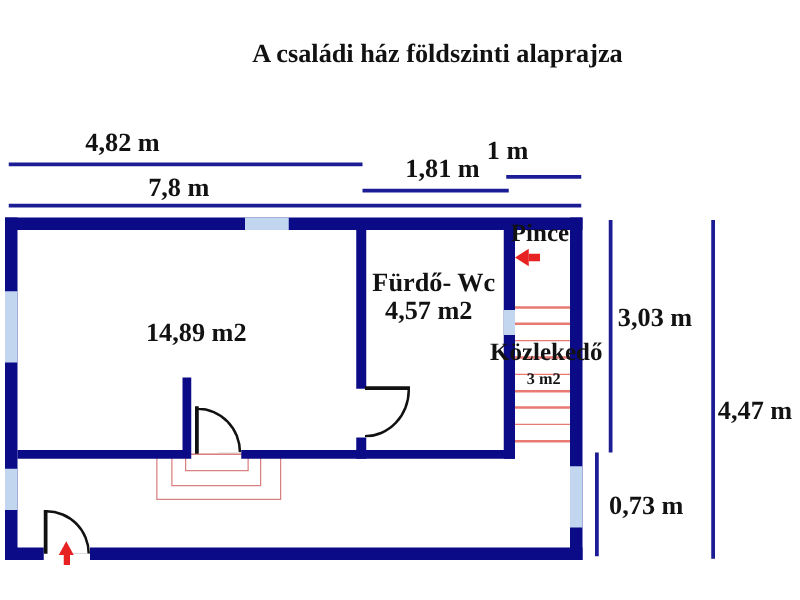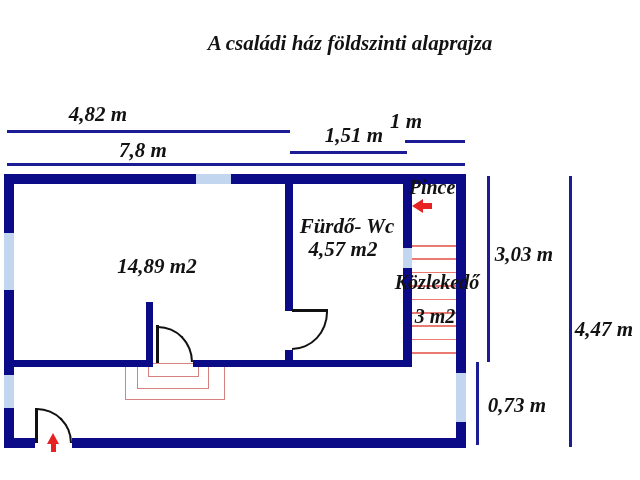--- a/index.html
+++ b/index.html
@@ -5,21 +5,21 @@
   html,body{margin:0;padding:0;background:#fff;}
   #canvas{
     position:relative;width:640px;height:480px;background:#fff;overflow:hidden;
     font-family:"Liberation Serif","DejaVu Serif",serif;
   }
   .wall{position:absolute;background:var(--wall,#0b0b88);z-index:3;}
   .window{position:absolute;background:var(--window,#c2d6ef);z-index:4;}
   .dimline{position:absolute;background:var(--dim_line,#1c1c94);z-index:2;}
   .label{
     position:absolute;transform:translate(-50%,-50%);white-space:nowrap;
-    font-weight:bold;font-style:italic;color:var(--text,#121212);
+    font-weight:bold;color:var(--text,#121212);
     font-size:21px;z-index:6;line-height:1;
   }
   .title{font-size:21px;}
   .leaf{position:absolute;background:#111;z-index:5;}
   .arc{position:absolute;z-index:5;box-sizing:border-box;}
   .arc.tr{border-top:2px solid #111;border-right:2px solid #111;border-top-right-radius:100%;}
   .arc.br{border-bottom:2px solid #111;border-right:2px solid #111;border-bottom-right-radius:100%;}
   .steprect{position:absolute;border:1.5px solid var(--step_red,#d98180);z-index:1;}
   #stair-lines{position:absolute;left:412px;top:245px;width:48px;height:112px;z-index:1;}
   .stair-line{position:absolute;left:0;width:48px;height:1.6px;background:var(--stair_red,#e87a72);}
@@ -28,21 +28,21 @@
 </style>
 </head>
 <body>
 
 <div id="canvas">
 
   <div class="label title" style="left:350px;top:43px;">A családi ház földszinti alaprajza</div>
 
   <div class="label" style="left:98px;top:114px;">4,82 m</div>
   <div class="label" style="left:143px;top:150px;">7,8 m</div>
-  <div class="label" style="left:354px;top:135px;">1,51 m</div>
+  <div class="label" style="left:354px;top:135px;">1,81 m</div>
   <div class="label" style="left:406px;top:121px;">1 m</div>
   <div class="label" style="left:524px;top:254px;">3,03 m</div>
   <div class="label" style="left:604px;top:329px;">4,47 m</div>
   <div class="label" style="left:517px;top:405px;">0,73 m</div>
 
   <div class="dimline" style="left:7px;top:130px;width:283px;height:2.5px;"></div>
   <div class="dimline" style="left:7px;top:163px;width:458px;height:2.5px;"></div>
   <div class="dimline" style="left:290px;top:151px;width:117px;height:2.5px;"></div>
   <div class="dimline" style="left:405px;top:140px;width:60px;height:2.5px;"></div>
   <div class="dimline" style="left:487px;top:176px;width:2.5px;height:186px;"></div>
@@ -103,16 +103,16 @@
   </div>
 
   <div class="label" style="left:157px;top:266px;">14,89 m2</div>
 
   <div class="label" style="left:347px;top:226px;">Fürdő- Wc</div>
   <div class="label" style="left:343px;top:249px;">4,57 m2</div>
 
   <div class="label" style="left:432px;top:187px;font-size:20px;">Pince</div>
 
   <div class="label" style="left:437px;top:282px;font-size:20px;">Közlekedő</div>
-  <div class="label" style="left:435px;top:316px;font-size:20px;">3 m2</div>
+  <div class="label" style="left:435px;top:303px;font-size:13px;">3 m2</div>
 
 
 </div>
 
 </body></html>

